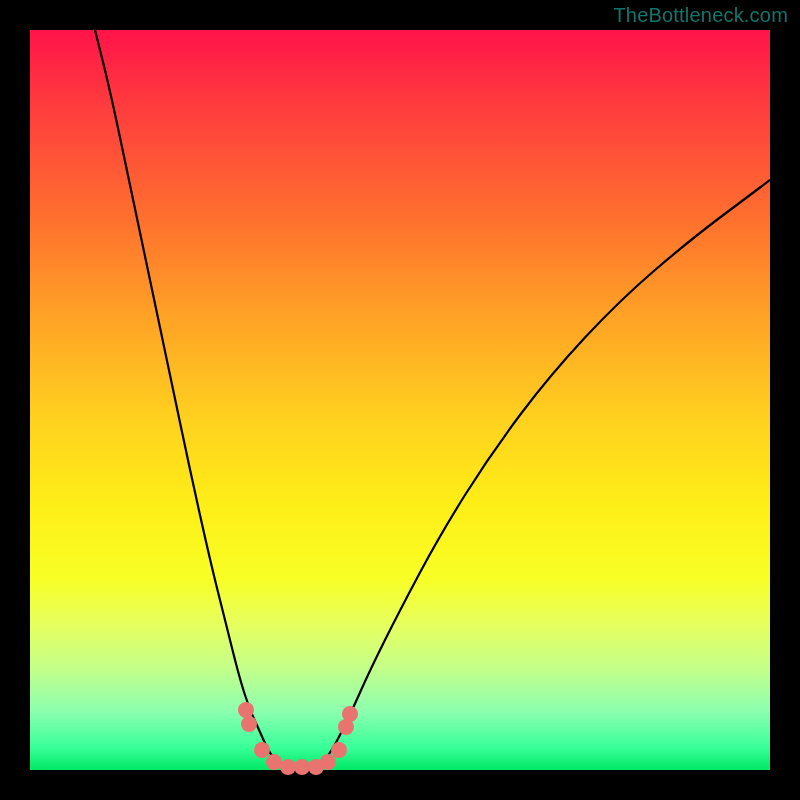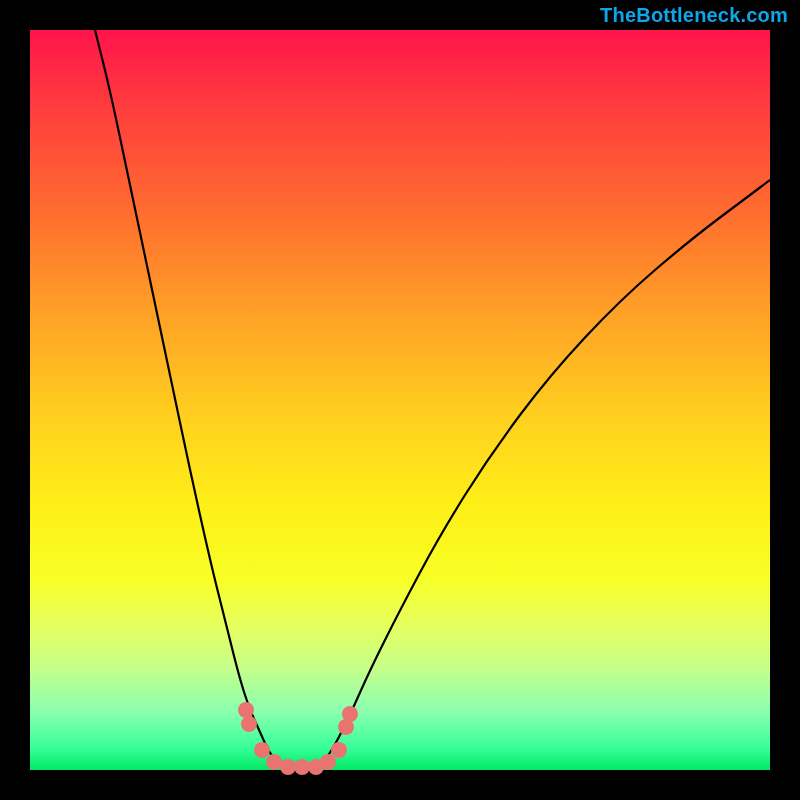--- a/index.html
+++ b/index.html
@@ -15,22 +15,22 @@
     width: 800px;
     height: 800px;
     background: #000000;
   }
   .watermark {
     position: absolute;
     top: 4px;
     right: 12px;
     font-family: Arial, Helvetica, sans-serif;
     font-size: 20px;
-    font-weight: 700;
-    color: #0ea5e9;
+    font-weight: 400;
+    color: #0f766e;
     z-index: 10;
     letter-spacing: 0.2px;
   }
   .plot {
     position: absolute;
     left: 30px;
     top: 30px;
     width: 740px;
     height: 740px;
     background: linear-gradient(to bottom,

